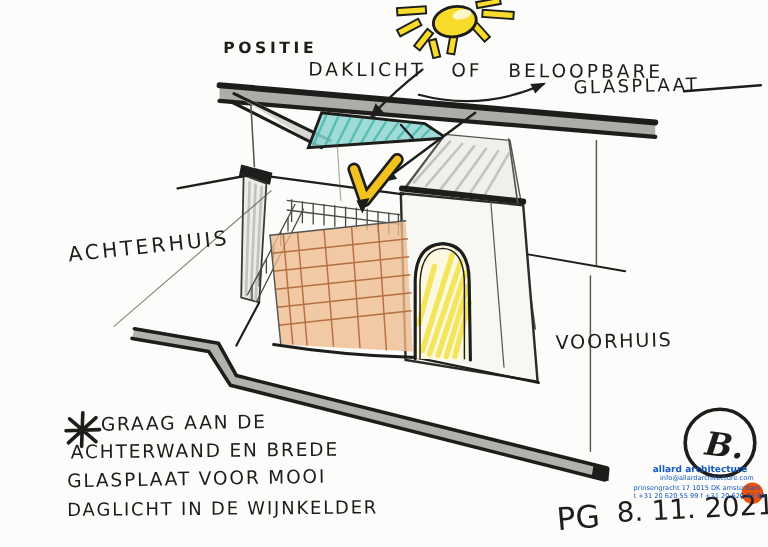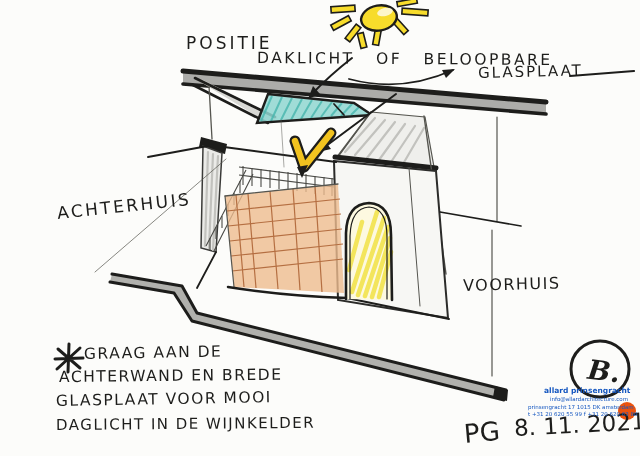--- a/index.html
+++ b/index.html
@@ -4,21 +4,21 @@
 <style>
   html,body{margin:0;padding:0;background:#e8e8e8;}
   .page{
     position:relative;width:640px;height:456px;overflow:hidden;
     background:var(--paper,#fcfcfa);
     font-family:"DejaVu Sans",sans-serif;color:var(--ink,#1d1d1b);
   }
   .page svg{position:absolute;left:0;top:0;}
   .lbl{position:absolute;white-space:nowrap;color:var(--ink,#1d1d1b);transform-origin:left center;}
   
-  .l-positie   {left:186px;top:33px; font-size:17px;letter-spacing:3px;}
+  .l-positie   {left:186px;top:33px; font-size:13px;letter-spacing:3px;font-weight:bold;}
   .l-daklicht  {left:257px;top:49px; font-size:15.5px;letter-spacing:2.5px;word-spacing:14px;transform:rotate(.4deg);}
   .l-glasplaat {left:478px;top:64px; font-size:15px;letter-spacing:2px;transform:rotate(-1.5deg);}
   .l-achterhuis{left:57px; top:203px;font-size:17px;letter-spacing:2.5px;transform:rotate(-6deg);}
   .l-voorhuis  {left:463px;top:276px;font-size:16px;letter-spacing:1.5px;transform:rotate(-1.5deg);}
   .n-line{font-size:15.5px;letter-spacing:1.5px;}
   .n1{left:84px;top:345px;transform:rotate(-1deg);}
   .n2{left:59px;top:368px;transform:rotate(-.6deg);}
   .n3{left:56px;top:392px;transform:rotate(-1deg);}
   .n4{left:56px;top:416px;font-size:15px;transform:rotate(-.5deg);}
   .l-pg  {left:464px;top:419px;font-size:26px;transform:rotate(-5deg);}
@@ -182,18 +182,18 @@
 <div class="lbl l-voorhuis">VOORHUIS</div>
 
 <div class="lbl n-line n1">GRAAG AAN DE</div>
 <div class="lbl n-line n2">ACHTERWAND EN BREDE</div>
 <div class="lbl n-line n3">GLASPLAAT VOOR MOOI</div>
 <div class="lbl n-line n4">DAGLICHT IN DE WIJNKELDER</div>
 
 <div class="lbl l-pg">PG</div>
 <div class="lbl l-date">8. 11. 2021</div>
 
-<div class="s-blue s-firm">allard prinsengracht</div>
+<div class="s-blue s-firm">allard architecture</div>
 <div class="s-blue s-email">info@allardarchitecture.com</div>
 <div class="s-blue s-addr">prinsengracht 17   1015 DK amsterdam</div>
 <div class="s-blue s-phone">t +31 20 620 55 99   f +31 20 620 63 80</div>
 
 </div>
 
 </body></html>

